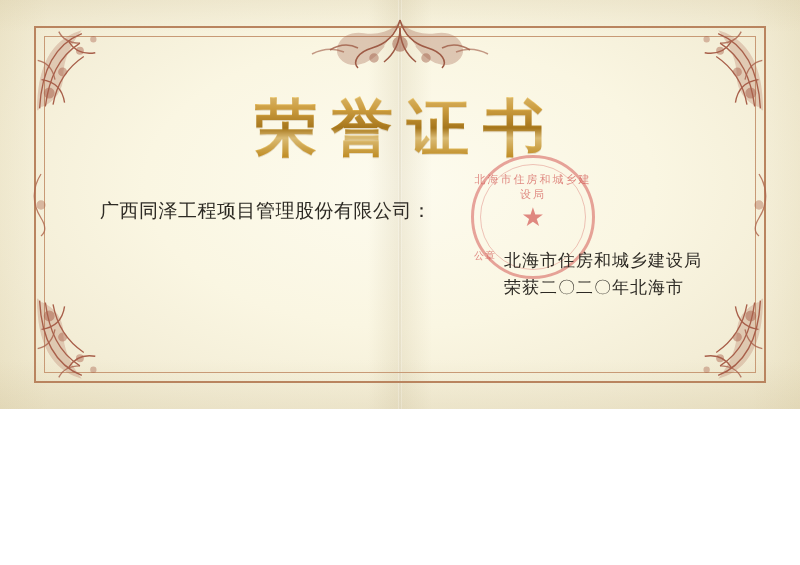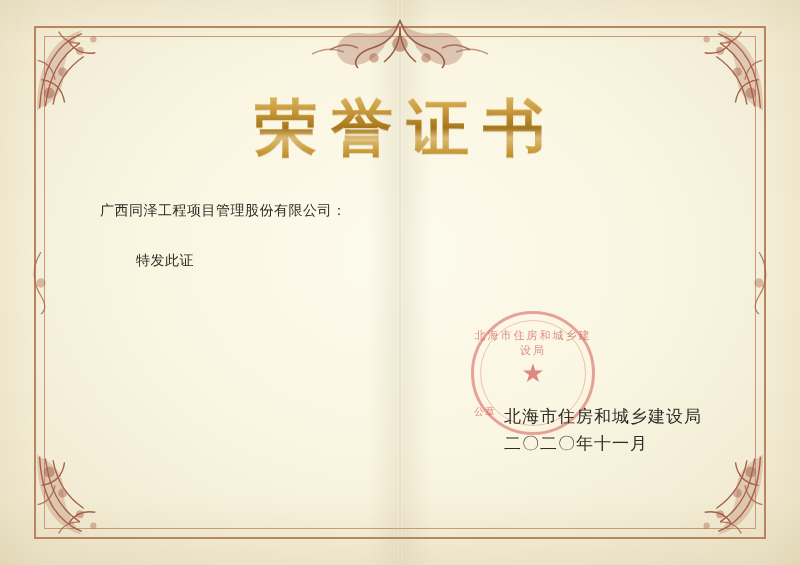--- a/index.html
+++ b/index.html
@@ -10,21 +10,21 @@
   body {
     width: 800px;
     height: 565px;
     overflow: hidden;
     font-family: "DejaVu Sans", sans-serif;
   }
 
   .certificate {
     position: relative;
     width: 800px;
-    height: 565px;
+    height: 409px;
     background:
       radial-gradient(ellipse at 50% 45%, #fdfbee 0%, #faf6e2 45%, #f3edd6 75%, #ece4c8 100%);
     overflow: hidden;
   }
 
   
   .paper-texture {
     position: absolute;
     inset: 0;
     background:
@@ -123,21 +123,21 @@
   }
 
   
   .body-text {
     position: absolute;
     left: 100px;
     right: 108px;
     top: 192px;
     font-family: "DejaVu Sans", sans-serif;
     color: #2d2a24;
-    font-size: 14px;
+    font-size: 19px;
     line-height: 36px;
     letter-spacing: 0.5px;
   }
   .line-salutation { margin: 0 0 4px 0; }
   .para {
     margin: 0;
     text-indent: 36px;
     text-align: justify;
   }
   .line-closing {
@@ -324,27 +324,26 @@
     <svg viewBox="0 0 26 70" fill="none" stroke="currentColor" stroke-width="1.3">
       <path d="M13 4 C4 18 4 34 13 48 C18 56 18 62 13 66"></path>
       <circle cx="13" cy="35" r="4" fill="currentColor" opacity="0.5"></circle>
     </svg>
   </div>
 
   <div class="title">荣誉证书</div>
 
   <div class="body-text">
     <p class="line-salutation">广西同泽工程项目管理股份有限公司：</p>
-    <p class="line-closing">特发此证</p>
   </div>
 
   <div class="seal">
     <div class="seal-text-top">北海市住房和城乡建设局</div>
     <div class="seal-star">★</div>
     <div class="seal-text-bottom">公章</div>
   </div>
 
   <div class="signature">
     <div class="sig-line">北海市住房和城乡建设局</div>
-    <div class="sig-line">二〇二〇年十一月</div>
+    <div class="sig-line">荣获二〇二〇年北海市</div>
   </div>
 
 </div>
 
 </body></html>

